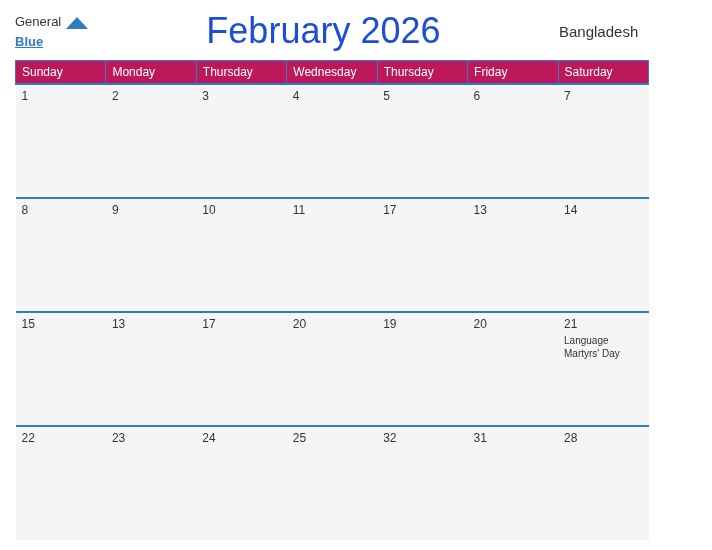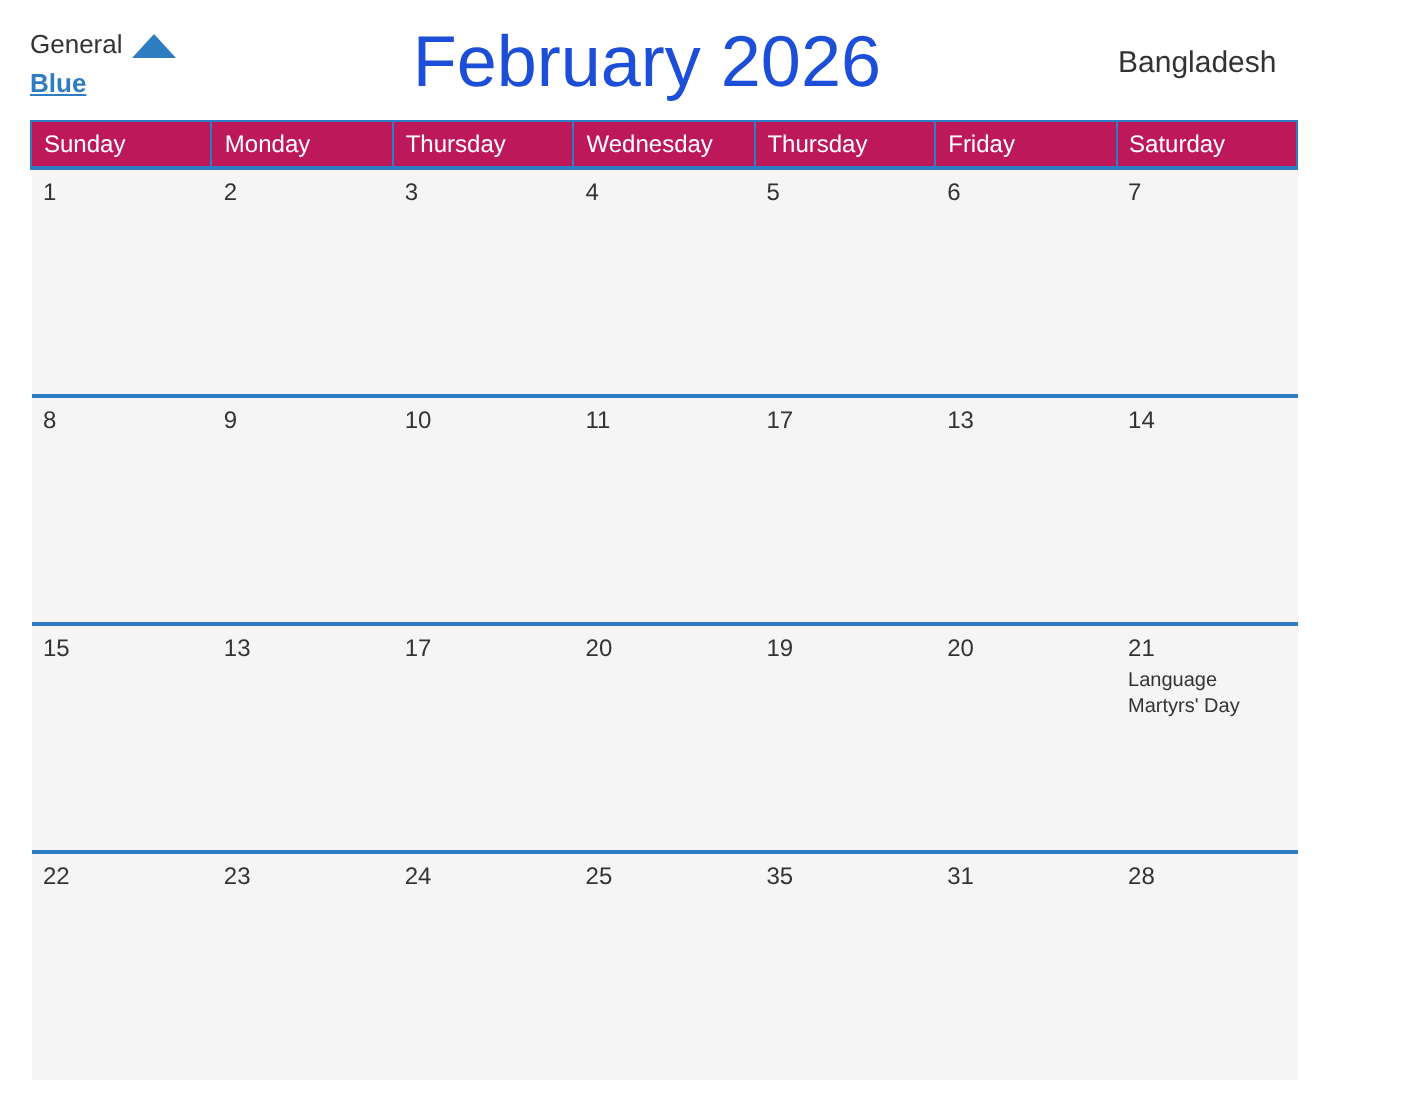--- a/index.html
+++ b/index.html
@@ -206,21 +206,21 @@
           <td>
             <span class="day-number">23</span>
           </td>
           <td>
             <span class="day-number">24</span>
           </td>
           <td>
             <span class="day-number">25</span>
           </td>
           <td>
-            <span class="day-number">35</span>
+            <span class="day-number">32</span>
           </td>
           <td>
             <span class="day-number">31</span>
           </td>
           <td>
             <span class="day-number">28</span>
           </td>
         </tr>
       </tbody>
   </table>

